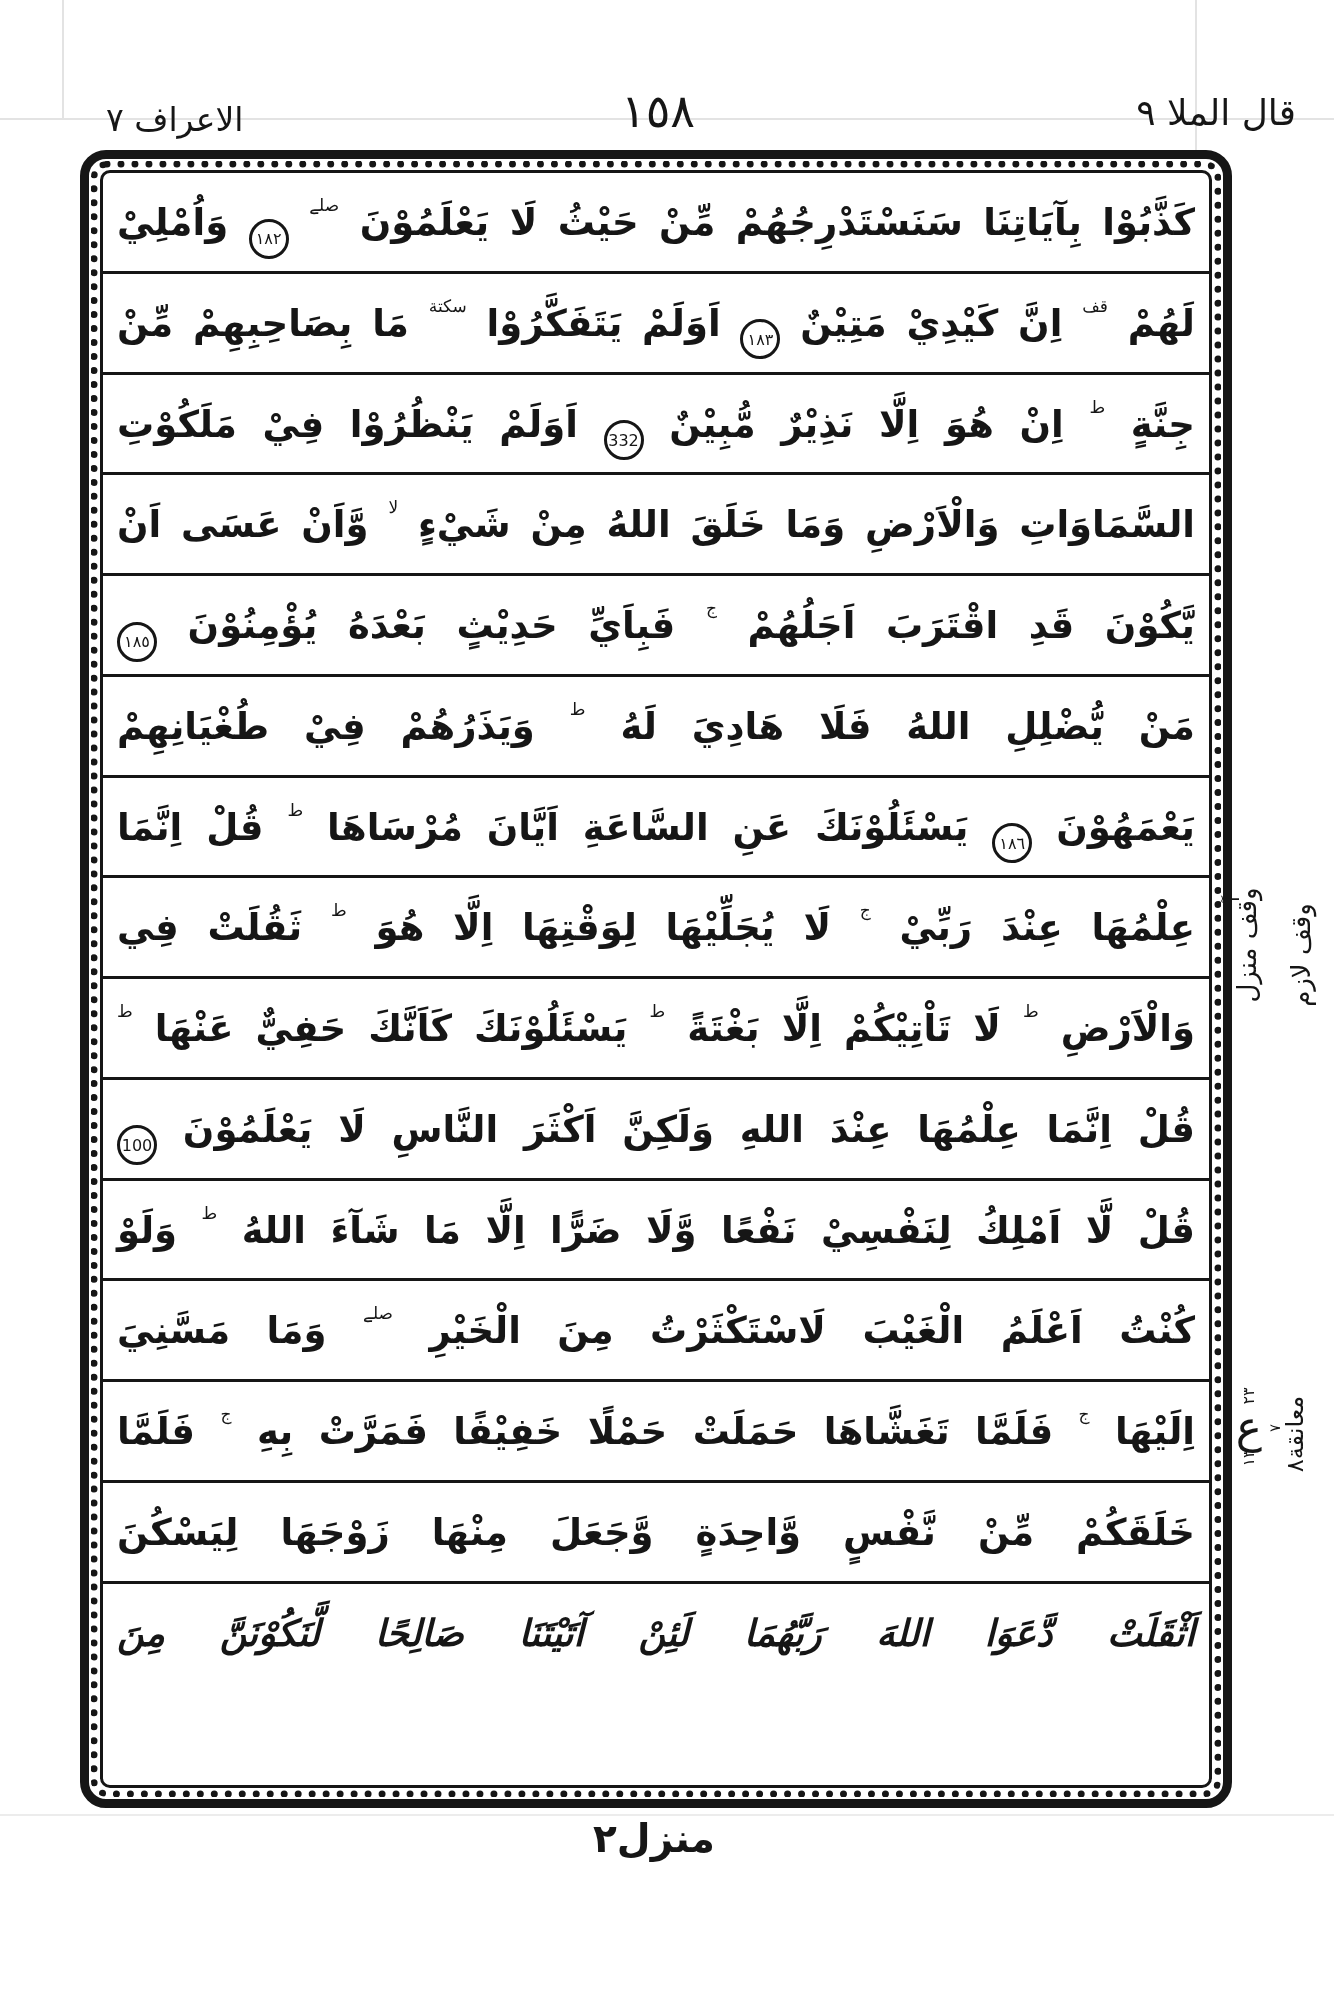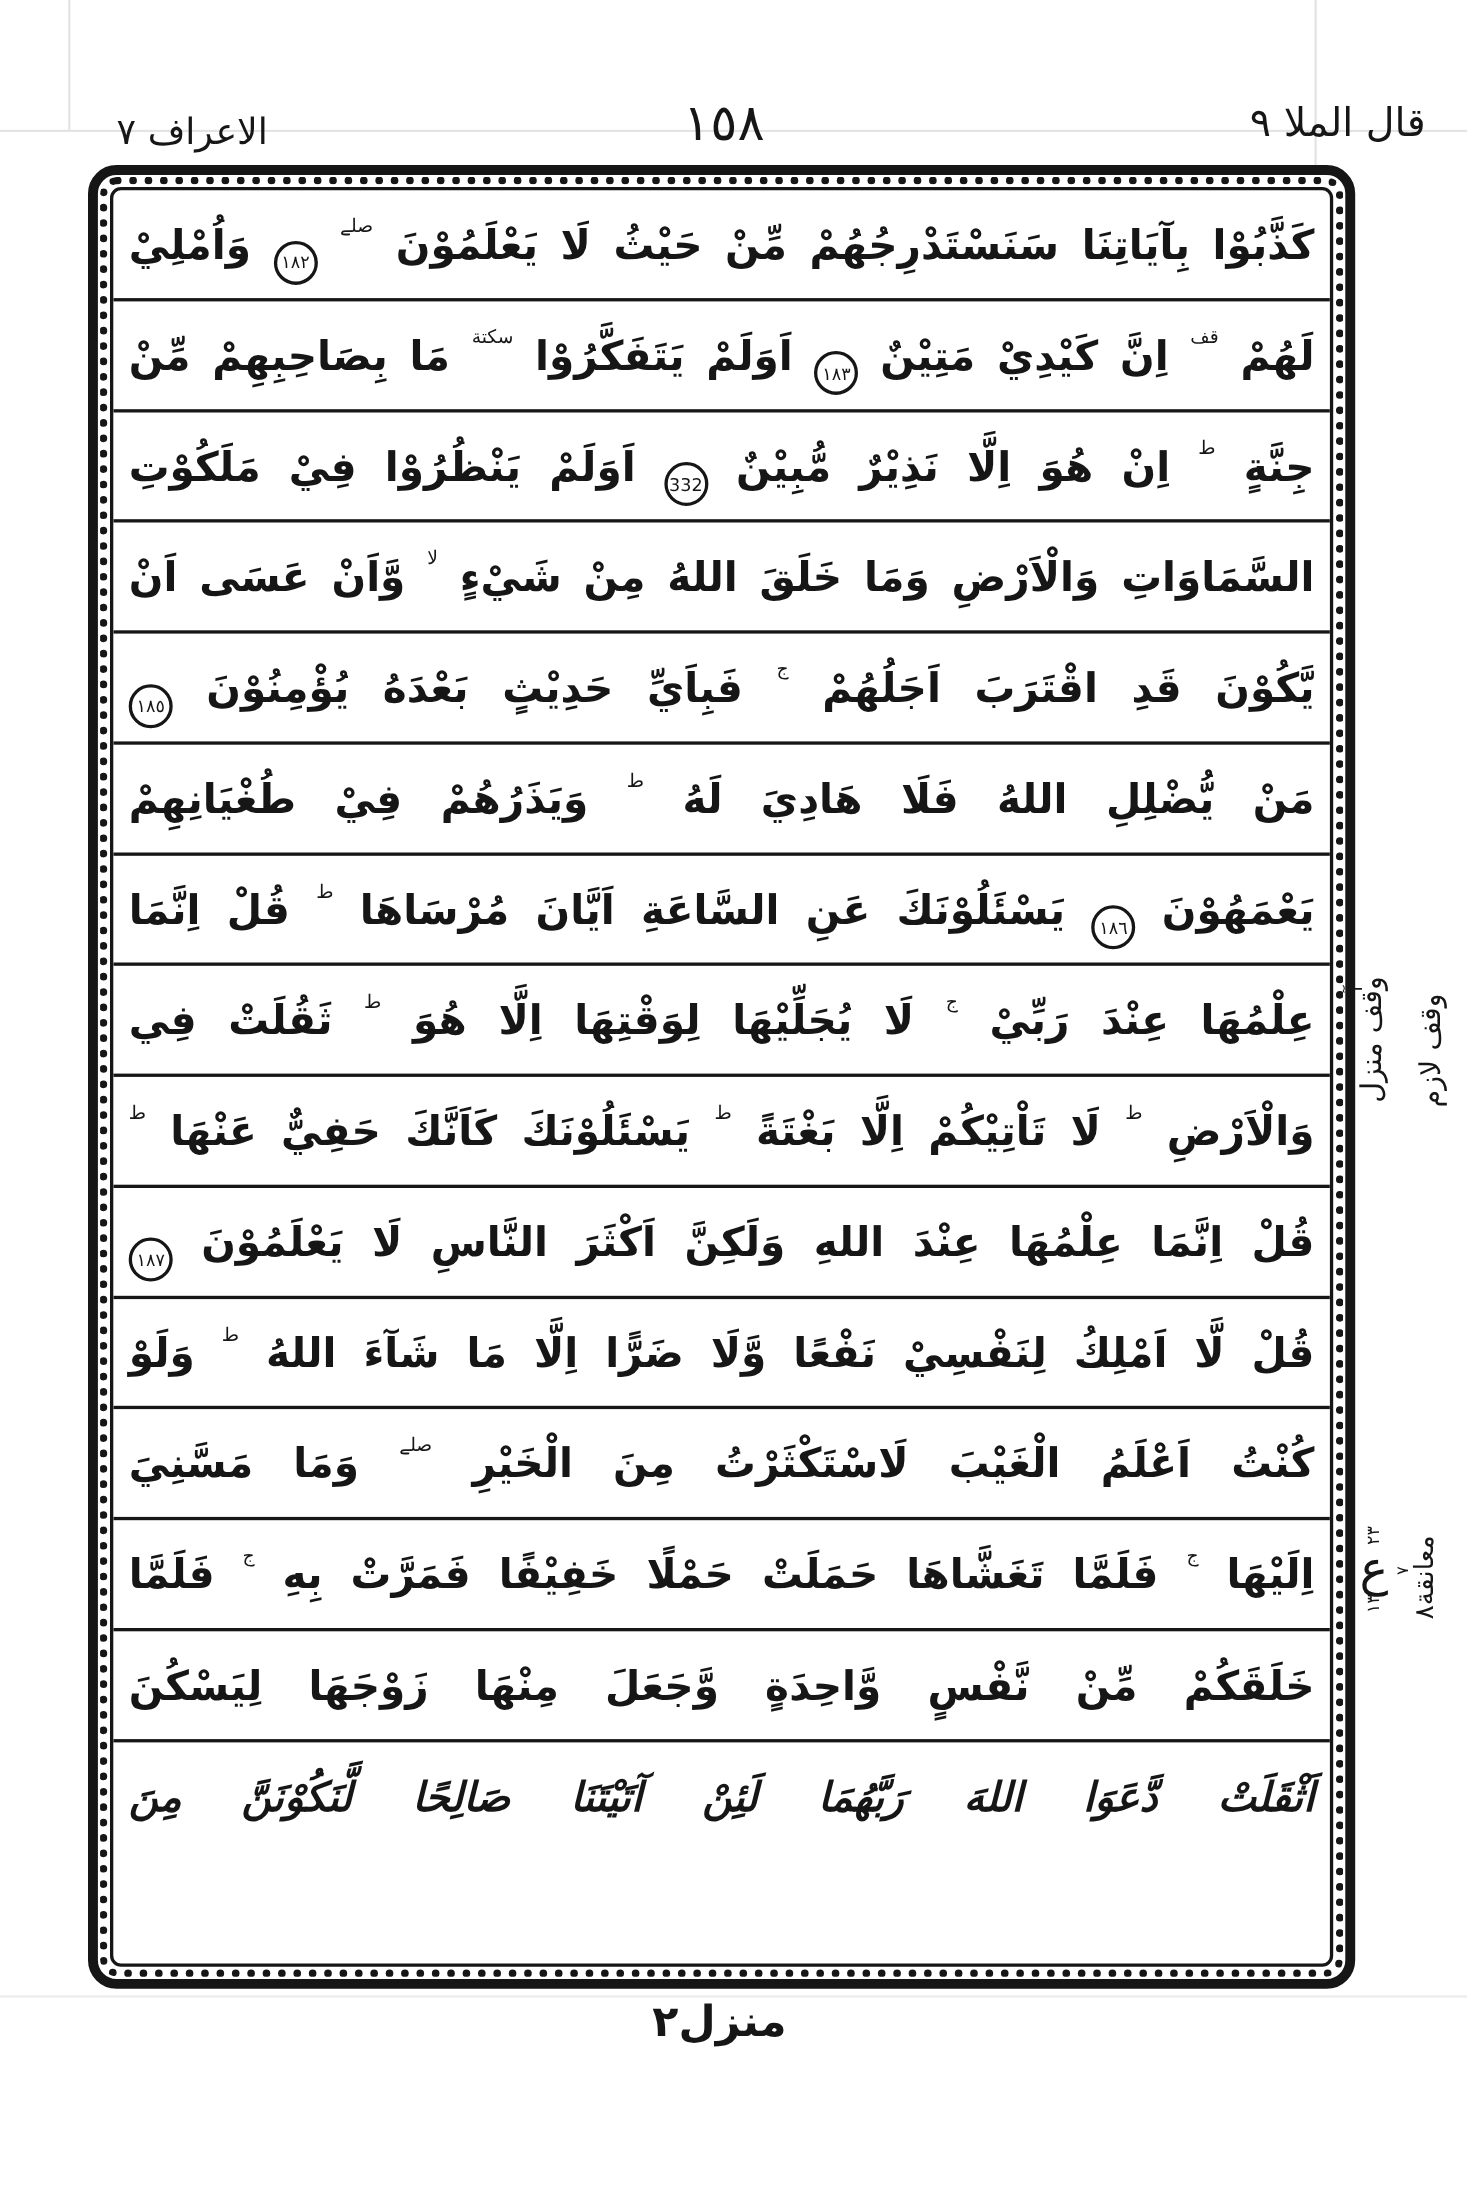--- a/index.html
+++ b/index.html
@@ -86,21 +86,21 @@
         <div id="qlines">
             <div class="qline"><span class="qtext">كَذَّبُوْا بِآيَاتِنَا سَنَسْتَدْرِجُهُمْ مِّنْ حَيْثُ لَا يَعْلَمُوْنَ</span> <span class="waqf">صلے</span> <span class="ayah">١٨٢</span> <span class="qtext">وَاُمْلِيْ</span></div>
             <div class="qline"><span class="qtext">لَهُمْ</span> <span class="waqf">قف</span> <span class="qtext">اِنَّ كَيْدِيْ مَتِيْنٌ</span> <span class="ayah">١٨٣</span> <span class="qtext">اَوَلَمْ يَتَفَكَّرُوْا</span> <span class="waqf">سكتة</span> <span class="qtext">مَا بِصَاحِبِهِمْ مِّنْ</span></div>
             <div class="qline"><span class="qtext">جِنَّةٍ</span> <span class="waqf">ط</span> <span class="qtext">اِنْ هُوَ اِلَّا نَذِيْرٌ مُّبِيْنٌ</span> <span class="ayah">332</span> <span class="qtext">اَوَلَمْ يَنْظُرُوْا فِيْ مَلَكُوْتِ</span></div>
             <div class="qline"><span class="qtext">السَّمَاوَاتِ وَالْاَرْضِ وَمَا خَلَقَ اللهُ مِنْ شَيْءٍ</span> <span class="waqf">لا</span> <span class="qtext">وَّاَنْ عَسَى اَنْ</span></div>
             <div class="qline"><span class="qtext">يَّكُوْنَ قَدِ اقْتَرَبَ اَجَلُهُمْ</span> <span class="waqf">ج</span> <span class="qtext">فَبِاَيِّ حَدِيْثٍ بَعْدَهُ يُؤْمِنُوْنَ</span> <span class="ayah">١٨٥</span></div>
             <div class="qline"><span class="qtext">مَنْ يُّضْلِلِ اللهُ فَلَا هَادِيَ لَهُ</span> <span class="waqf">ط</span> <span class="qtext">وَيَذَرُهُمْ فِيْ طُغْيَانِهِمْ</span></div>
             <div class="qline"><span class="qtext">يَعْمَهُوْنَ</span> <span class="ayah">١٨٦</span> <span class="qtext">يَسْئَلُوْنَكَ عَنِ السَّاعَةِ اَيَّانَ مُرْسَاهَا</span> <span class="waqf">ط</span> <span class="qtext">قُلْ اِنَّمَا</span></div>
             <div class="qline"><span class="qtext">عِلْمُهَا عِنْدَ رَبِّيْ</span> <span class="waqf">ج</span> <span class="qtext">لَا يُجَلِّيْهَا لِوَقْتِهَا اِلَّا هُوَ</span> <span class="waqf">ط</span> <span class="qtext">ثَقُلَتْ فِي السَّمَاوَاتِ</span></div>
             <div class="qline"><span class="qtext">وَالْاَرْضِ</span> <span class="waqf">ط</span> <span class="qtext">لَا تَاْتِيْكُمْ اِلَّا بَغْتَةً</span> <span class="waqf">ط</span> <span class="qtext">يَسْئَلُوْنَكَ كَاَنَّكَ حَفِيٌّ عَنْهَا</span> <span class="waqf">ط</span></div>
-            <div class="qline"><span class="qtext">قُلْ اِنَّمَا عِلْمُهَا عِنْدَ اللهِ وَلَكِنَّ اَكْثَرَ النَّاسِ لَا يَعْلَمُوْنَ</span> <span class="ayah">١٨٧</span></div>
+            <div class="qline"><span class="qtext">قُلْ اِنَّمَا عِلْمُهَا عِنْدَ اللهِ وَلَكِنَّ اَكْثَرَ النَّاسِ لَا يَعْلَمُوْنَ</span> <span class="ayah">100</span></div>
             <div class="qline"><span class="qtext">قُلْ لَّا اَمْلِكُ لِنَفْسِيْ نَفْعًا وَّلَا ضَرًّا اِلَّا مَا شَآءَ اللهُ</span> <span class="waqf">ط</span> <span class="qtext">وَلَوْ</span></div>
             <div class="qline"><span class="qtext">كُنْتُ اَعْلَمُ الْغَيْبَ لَاسْتَكْثَرْتُ مِنَ الْخَيْرِ</span> <span class="waqf">صلے</span> <span class="qtext">وَمَا مَسَّنِيَ</span></div>
             <div class="qline"><span class="qtext">اِلَيْهَا</span> <span class="waqf">ج</span> <span class="qtext">فَلَمَّا تَغَشَّاهَا حَمَلَتْ حَمْلًا خَفِيْفًا فَمَرَّتْ بِهِ</span> <span class="waqf">ج</span> <span class="qtext">فَلَمَّا</span></div>
             <div class="qline"><span class="qtext">خَلَقَكُمْ مِّنْ نَّفْسٍ وَّاحِدَةٍ وَّجَعَلَ مِنْهَا زَوْجَهَا لِيَسْكُنَ</span></div>
             <div class="qline"><span class="qtext">اَثْقَلَتْ دَّعَوَا اللهَ رَبَّهُمَا لَئِنْ آتَيْتَنَا صَالِحًا لَّنَكُوْنَنَّ مِنَ</span></div>
           </div>
       </div>
     </div>
   </div>
 

